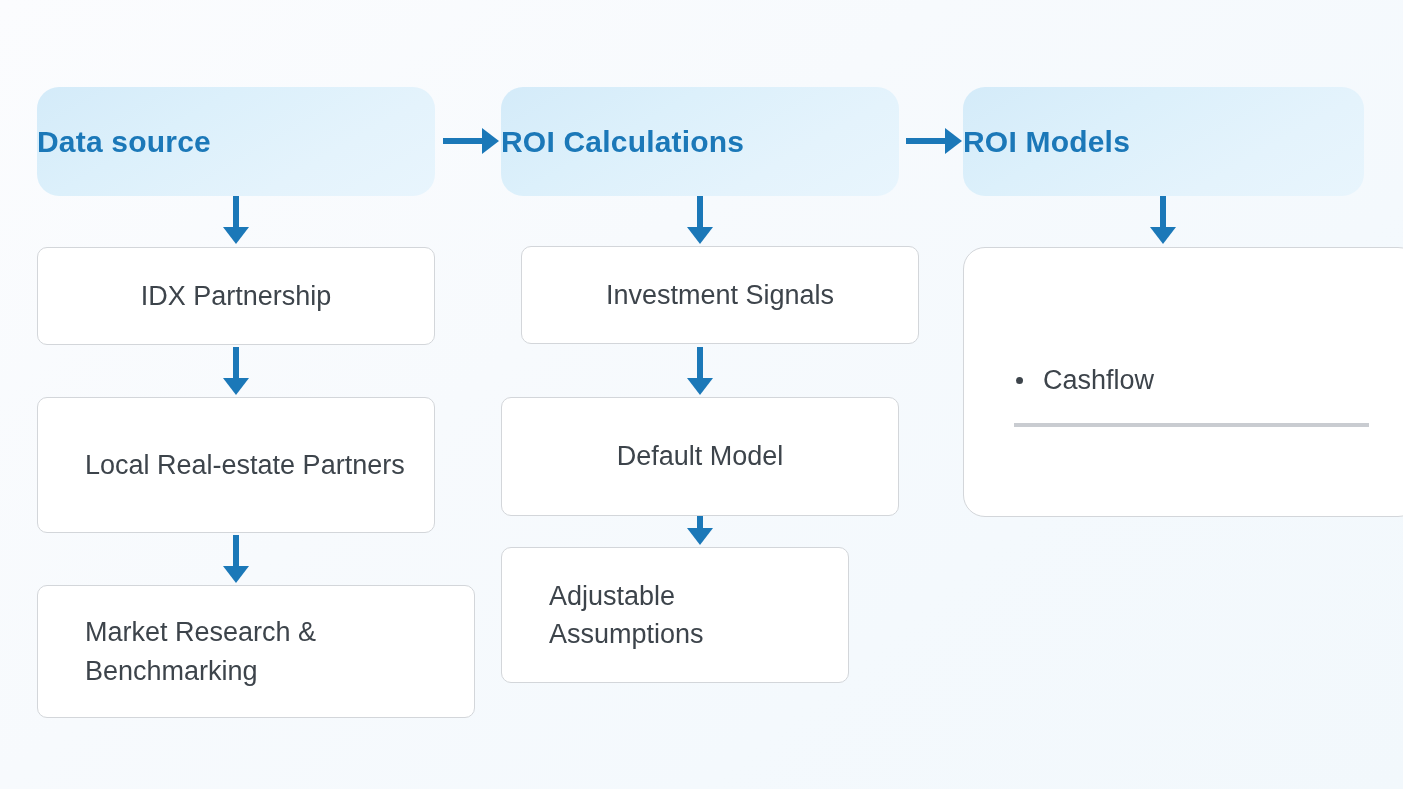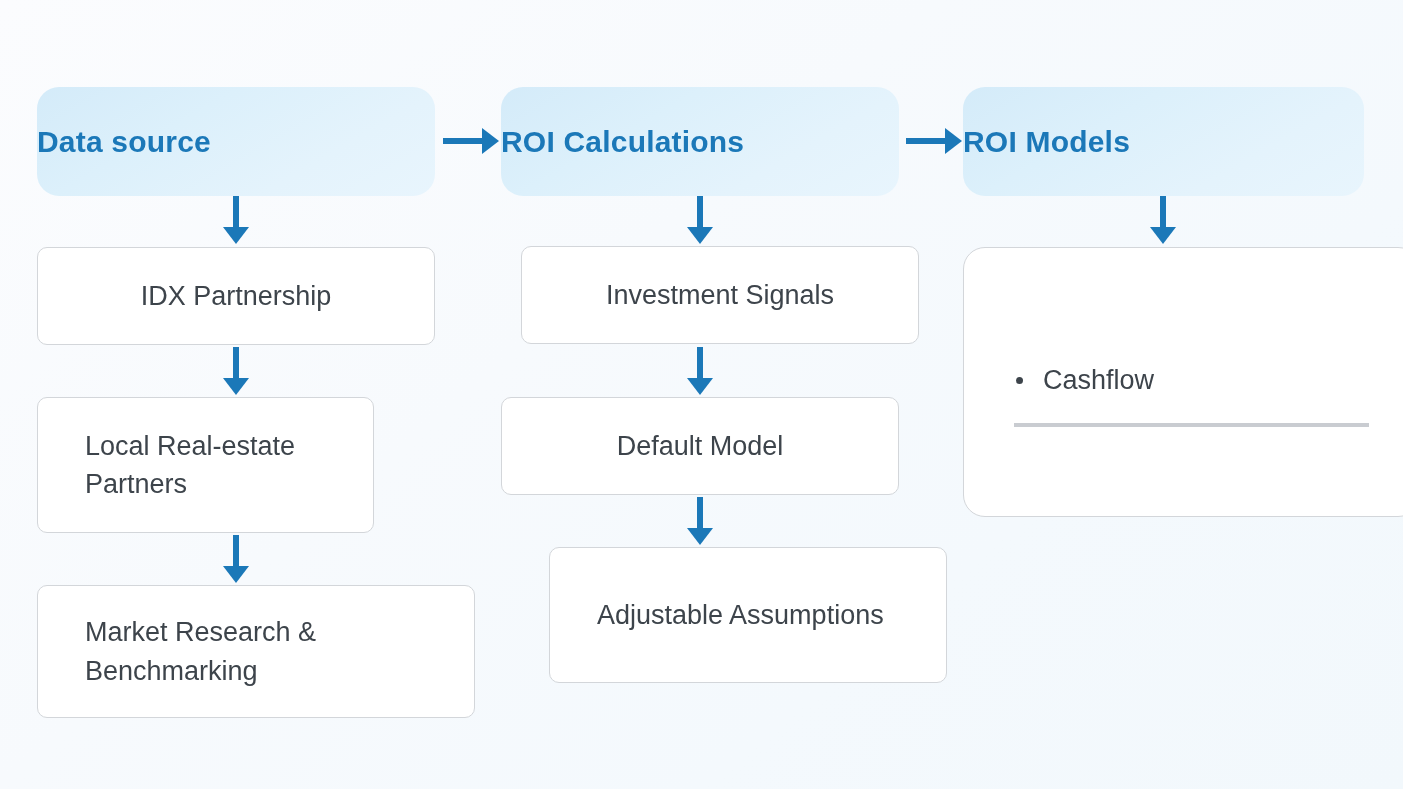--- a/index.html
+++ b/index.html
@@ -66,27 +66,27 @@
   }
   .node-label {
     color: #3d444b;
     font-size: 27px;
     line-height: 1.42;
     font-weight: normal;
   }
 
   
   .b1-1 { top: 247px; left: 37px; width: 398px; height: 98px; }
-  .b1-2 { top: 397px; left: 37px; width: 337px; height: 136px; }
+  .b1-2 { top: 397px; left: 37px; width: 398px; height: 136px; }
   .b1-3 { top: 585px; left: 37px; width: 438px; height: 133px; }
 
   
   .b2-1 { top: 246px; left: 501px; width: 398px; height: 98px; margin-left: 20px; }
-  .b2-2 { top: 397px; left: 501px; width: 398px; height: 98px; }
-  .b2-3 { top: 547px; left: 501px; width: 398px; height: 136px; margin-left: 48px; }
+  .b2-2 { top: 397px; left: 501px; width: 398px; height: 119px; }
+  .b2-3 { top: 547px; left: 501px; width: 348px; height: 136px; }
 
   
   .list-box {
     position: absolute;
     top: 247px;
     left: 963px;
     width: 457px;
     height: 270px;
     box-sizing: border-box;
     background: #ffffff;

